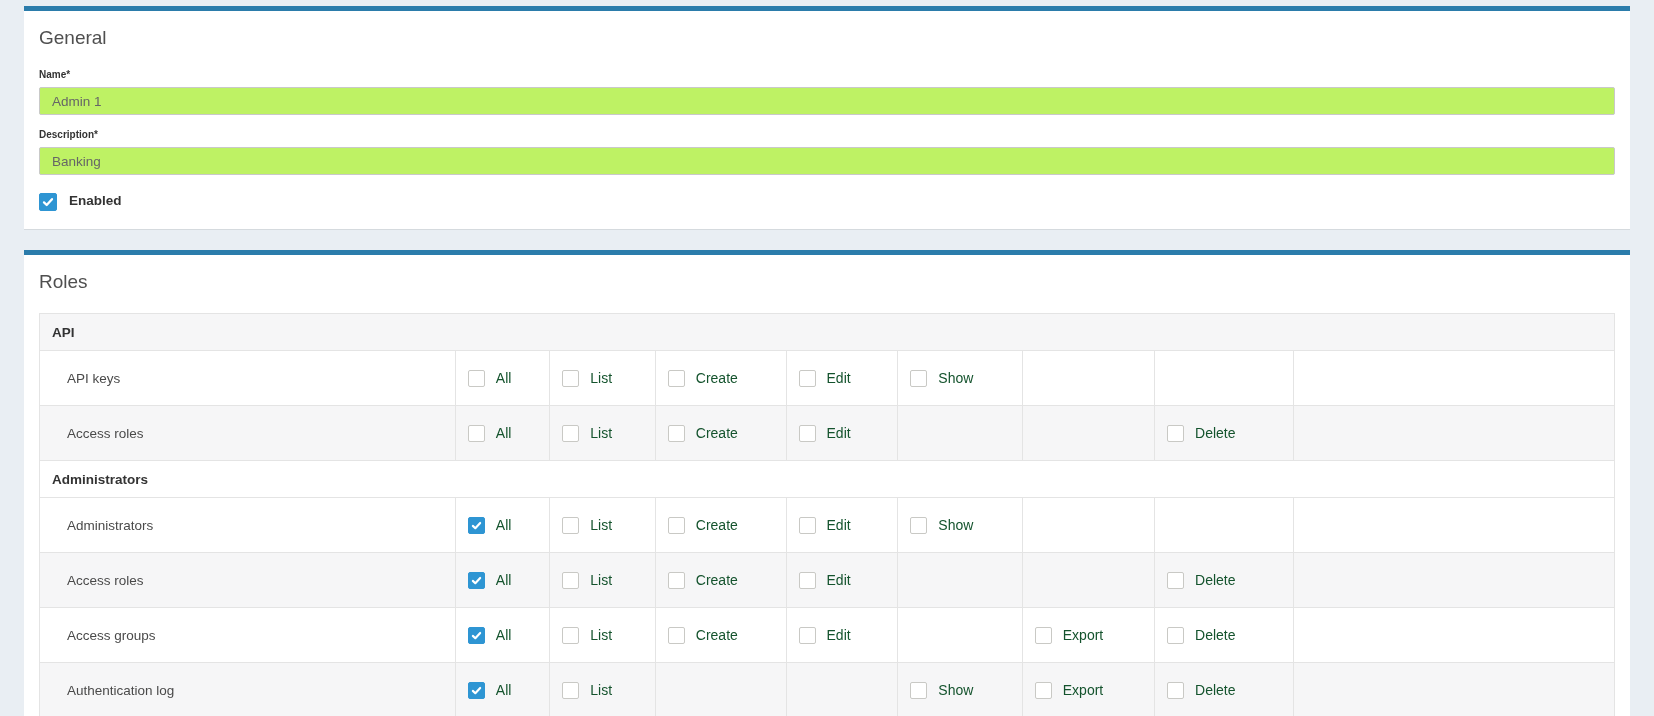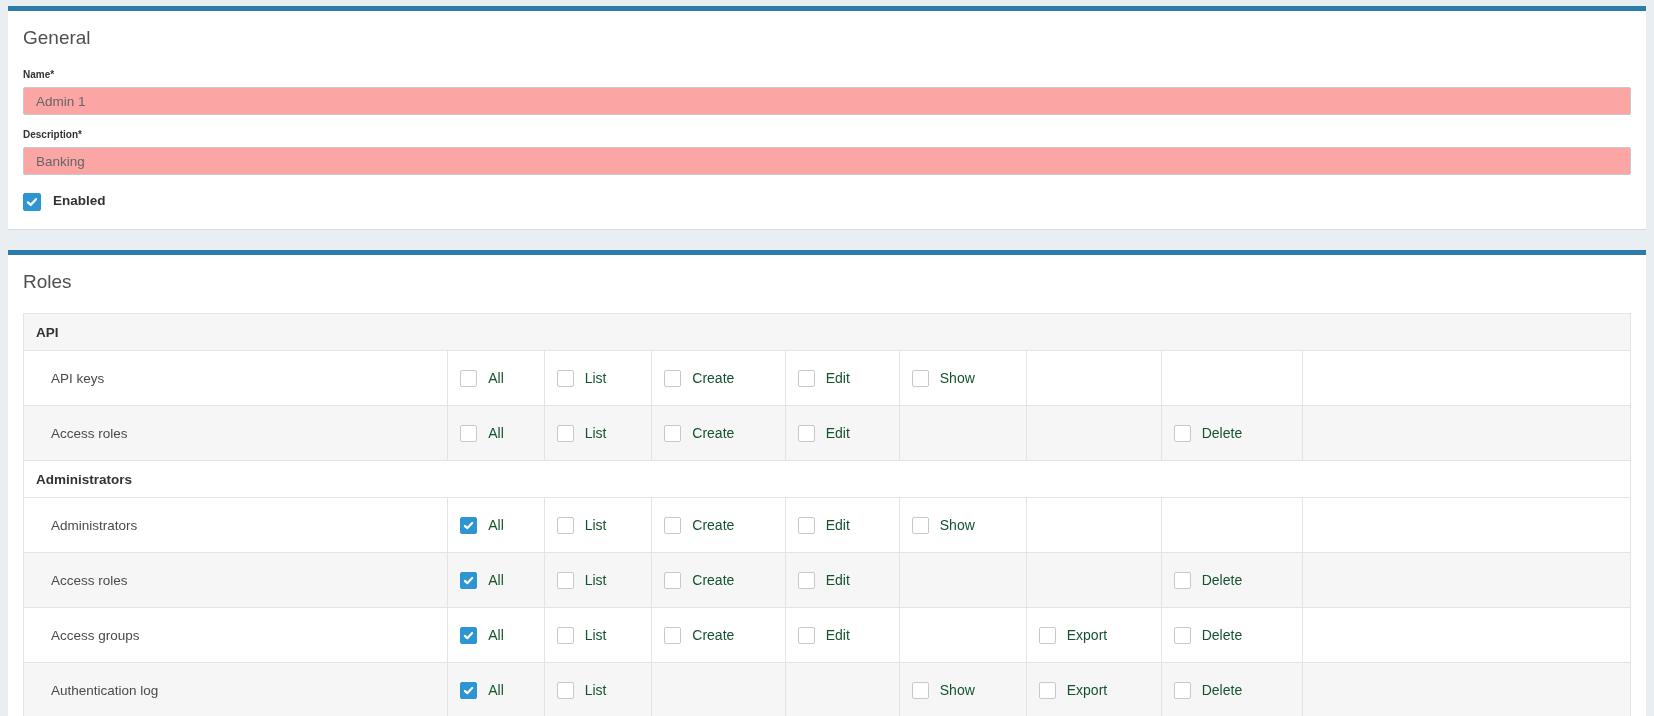--- a/index.html
+++ b/index.html
@@ -11,21 +11,21 @@
   }
   * { box-sizing: border-box; margin: 0; padding: 0; }
   html, body {
     width: 1654px; height: 716px;
     overflow: hidden;
     background: var(--page-bg);
     font-family: "Liberation Sans", sans-serif;
   }
   .card {
     background: #fff;
-    margin: 0 8px;
+    margin: 0 24px;
     border-top: 5px solid var(--accent);
     border-bottom: 1px solid #d5dade;
     padding: 12px 15px 18px 15px;
   }
   .card-general { margin-top: 6px; }
   .card-roles { margin-top: 20px; border-bottom: none; height: 500px; }
   .card-title {
     font-size: 19px;
     color: #4f4f4f;
     margin: 4px 0 20px 0;
@@ -41,21 +41,21 @@
   .text-input {
     width: 100%;
     height: 28px;
     border: 1px solid #c9c9c9;
     border-radius: 2px;
     padding: 0 12px;
     font-family: "Liberation Sans", sans-serif;
     font-size: 13.5px;
     color: #666;
     outline: none;
-    background: #fca5a5;
+    background: #bef264;
   }
   .check-row { display: flex; margin-top: 18px; }
   .cb {
     display: inline-flex;
     align-items: center;
     justify-content: center;
     width: 17px; height: 17px;
     border: 1px solid #c9c9c5;
     border-radius: 2px;
     background: #fff;

